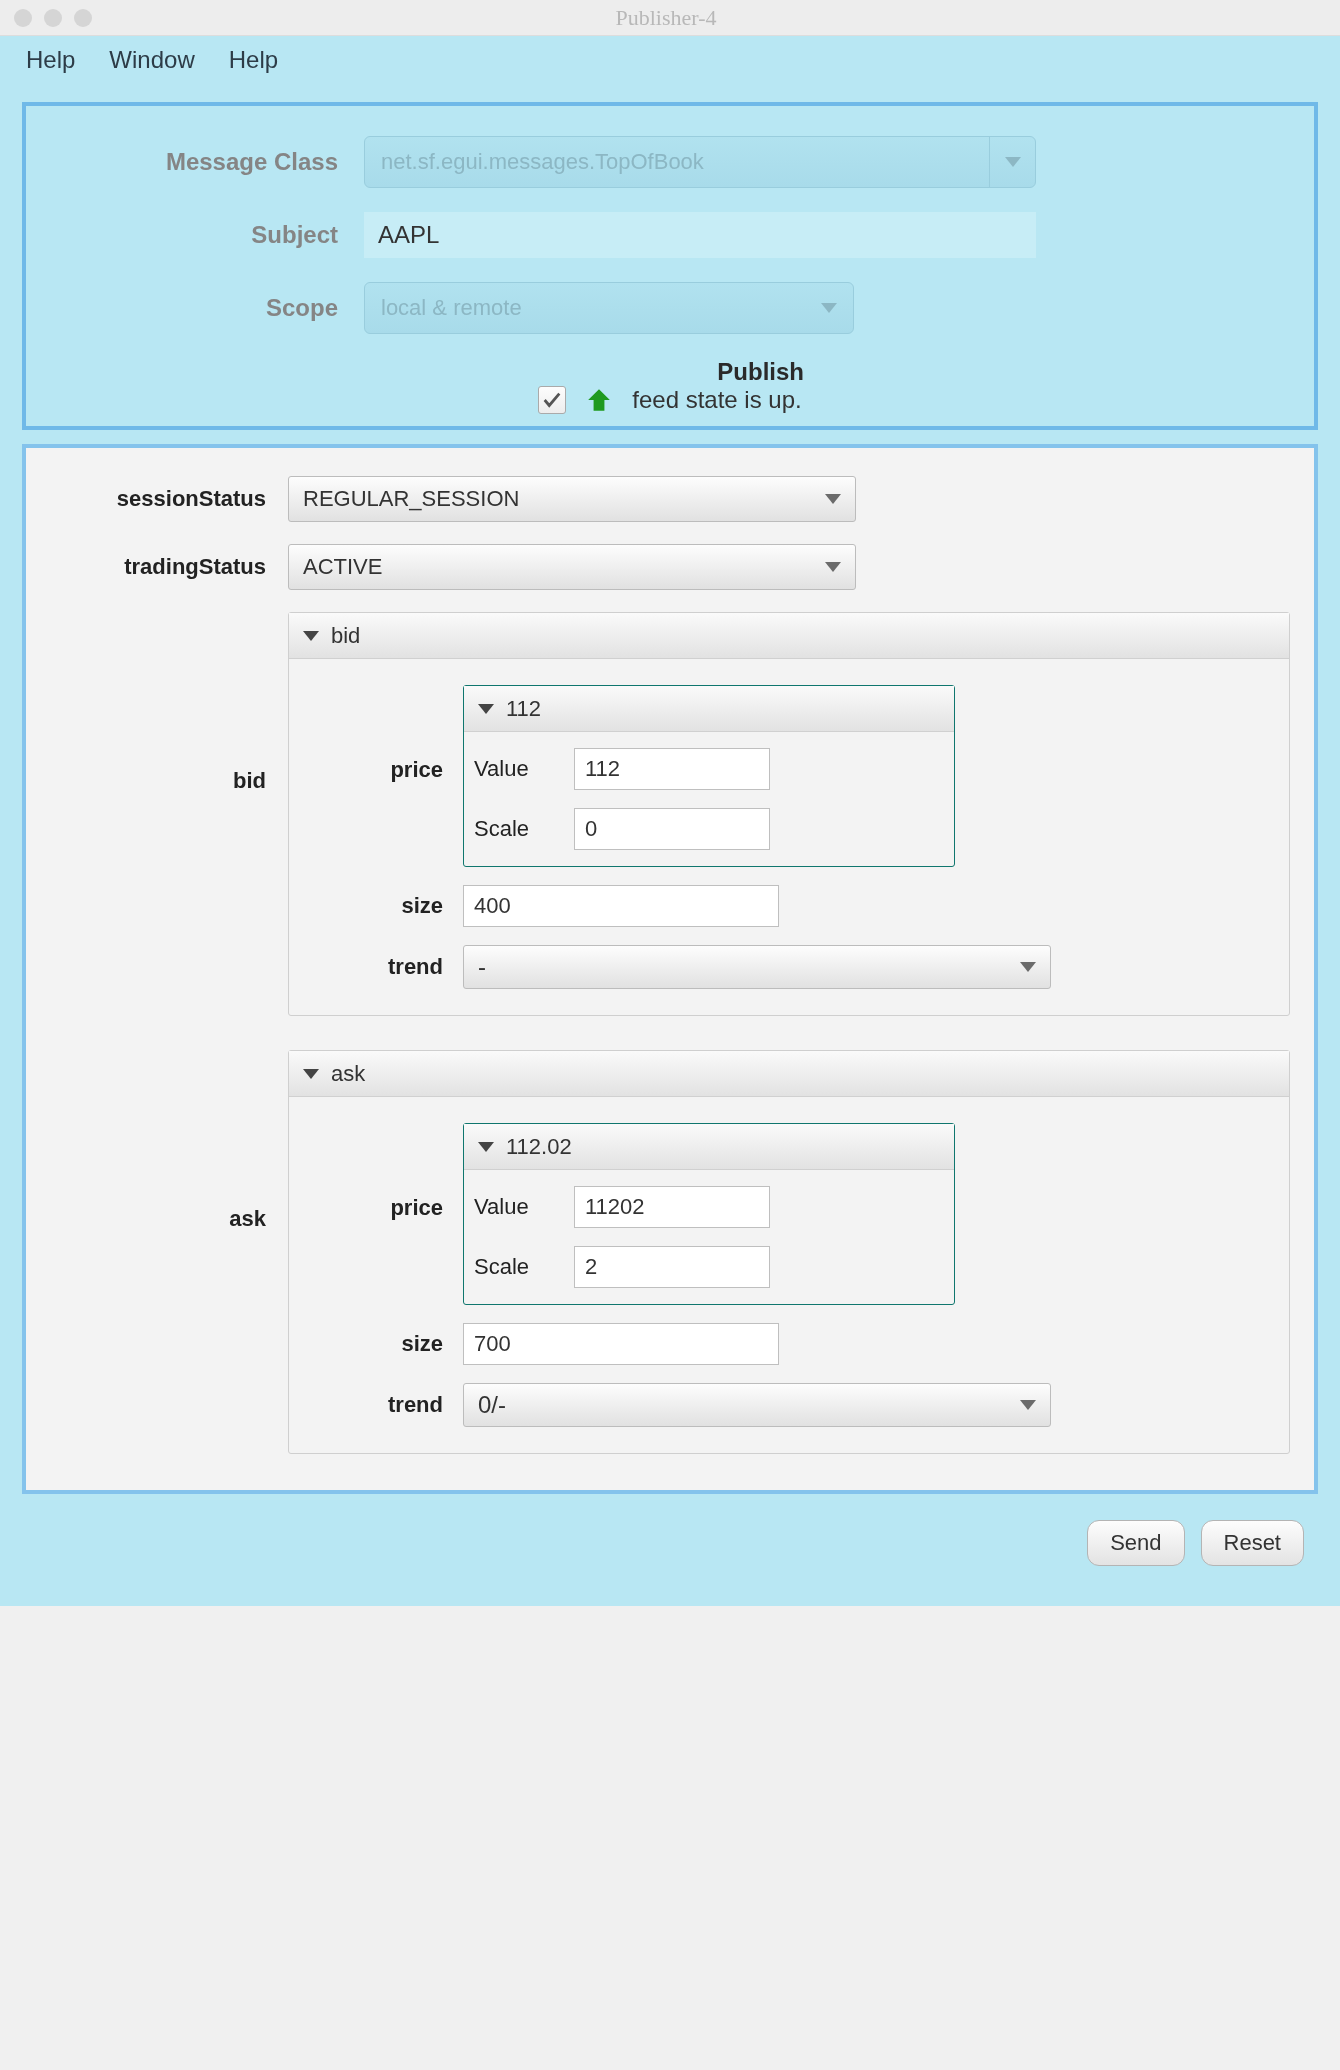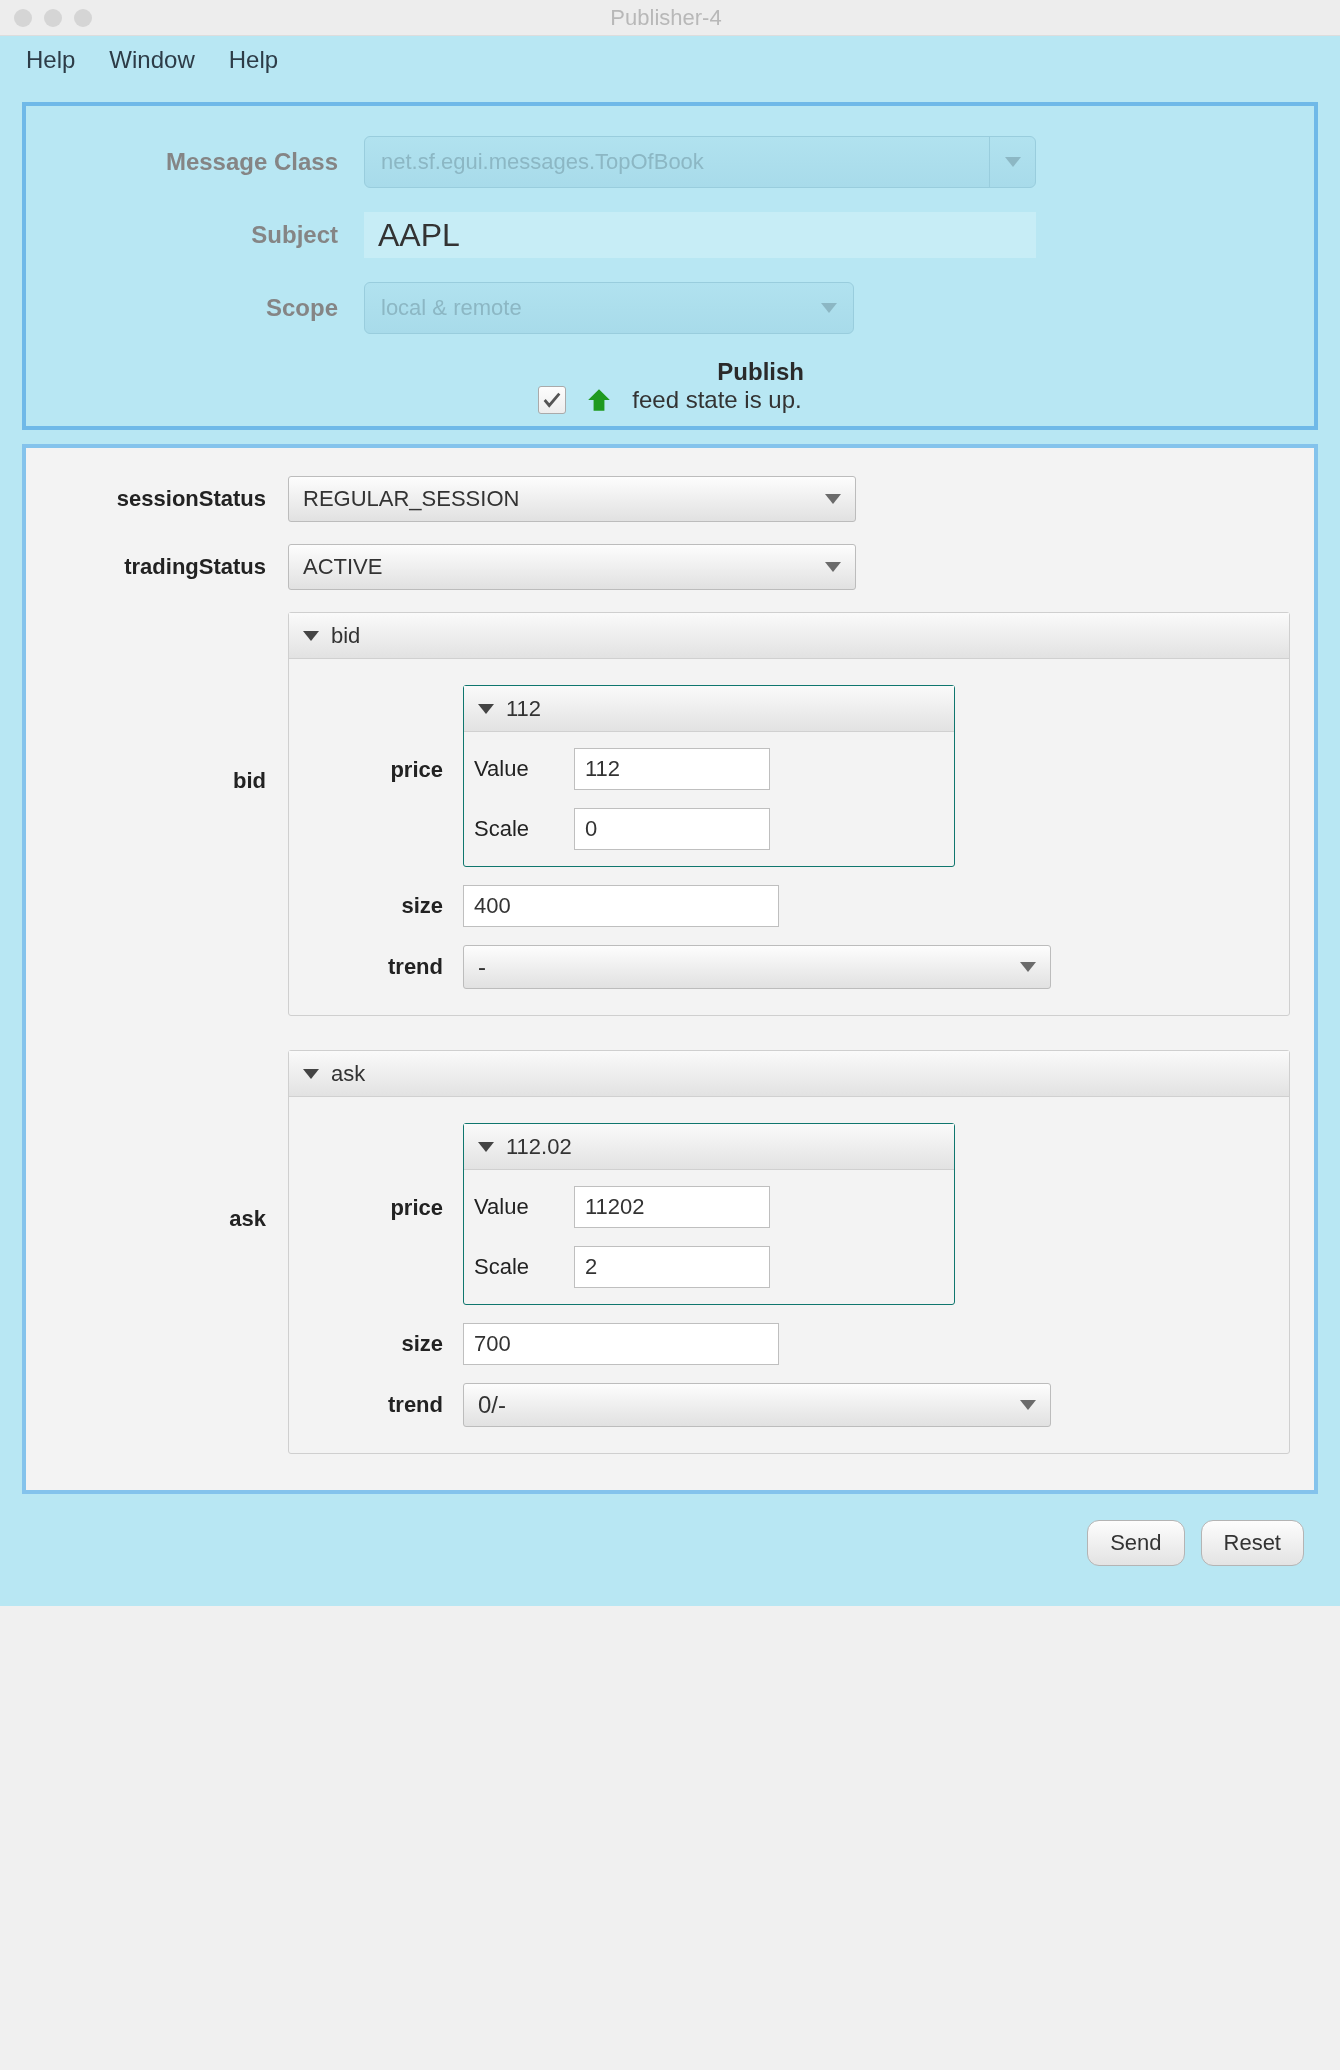--- a/index.html
+++ b/index.html
@@ -2,41 +2,41 @@
 <html><head>
 <meta charset="utf-8">
 <style>
   * { box-sizing: border-box; margin: 0; padding: 0; font-family: -apple-system, "Helvetica Neue", Arial, sans-serif; }
   body { background: #f0f0f0; width: 1340px; height: 2070px; position: relative; }
 
   
   .titlebar { height: 36px; background: #ededed; display: flex; align-items: center; padding-left: 14px; position: relative; border-bottom: 1px solid #ddd; }
   .traffic { display: flex; gap: 12px; }
   .traffic span { width: 18px; height: 18px; border-radius: 50%; background: #d5d5d5; display: inline-block; }
-  .wtcenter { position: absolute; left: 0; right: 8px; text-align: center; font-size: 22px; color: #b8b8b8; pointer-events: none; }
+  .wtcenter { position: absolute; left: 0; right: 8px; text-align: center; font-size: 22px; color: #b8b8b8; pointer-events: none; font-family: Liberation Serif, serif; }
 
   .menubar { background: #b8e7f3; height: 48px; display: flex; align-items: center; padding-left: 26px; gap: 34px; font-size: 24px; color: #2d3c47; }
   .menubar span { cursor: default; }
 
   .outer { background: #b8e7f3; padding: 18px 22px 40px 22px; }
 
   .blue-frame { border: 4px solid #6fb9e8; padding: 20px 18px; }
   .upper { background: #b8e7f3; padding-bottom: 6px; }
   .upper-rows { margin-top: 10px; }
   .urow { display: flex; align-items: center; margin-bottom: 24px; }
   .ulabel { width: 320px; text-align: right; padding-right: 26px; font-size: 24px; color: #858585; font-weight: bold; }
   .ulabel.dark { color: #2a2a2a; }
 
   .combo { height: 52px; background: linear-gradient(#b1e2ef,#a8dbea); border: 1px solid #99cddd; display: flex; align-items: center; padding: 0 16px; border-radius: 6px; position: relative; color: #8cb7c4; font-size: 22px; }
   .combo .arrowbox { position: absolute; right: 0; top: 0; bottom: 0; width: 46px; border-left: 1px solid #99cddd; display: flex; align-items: center; justify-content: center; }
   .tri { width: 0; height: 0; border-left: 8px solid transparent; border-right: 8px solid transparent; border-top: 10px solid #6b6b6b; }
   .tri.light { border-top-color: #8cb7c4; }
   .tri.black { border-top-color: #444; }
 
-  .textfield { height: 46px; background: #c7edf6; border: none; padding: 0 14px; font-size: 32px; color: #333; }
+  .textfield { height: 46px; background: #c7edf6; border: none; padding: 0 14px; font-size: 24px; color: #333; }
 
   .check { width: 28px; height: 28px; background: linear-gradient(#fdfdfd,#ededed); border: 1px solid #aaa; border-radius: 3px; display: flex; align-items: center; justify-content: center; }
   .check svg { width: 22px; height: 22px; }
 
   .feedrow { display: flex; align-items: center; gap: 20px; }
   .uparrow { width: 26px; height: 26px; }
   .feedtext { font-size: 24px; color: #333; }
 
   .lower { background: #f3f3f3; border: 4px solid #84c3ec; padding: 28px 24px 36px 24px; margin-top: 14px; position: relative; }
 

